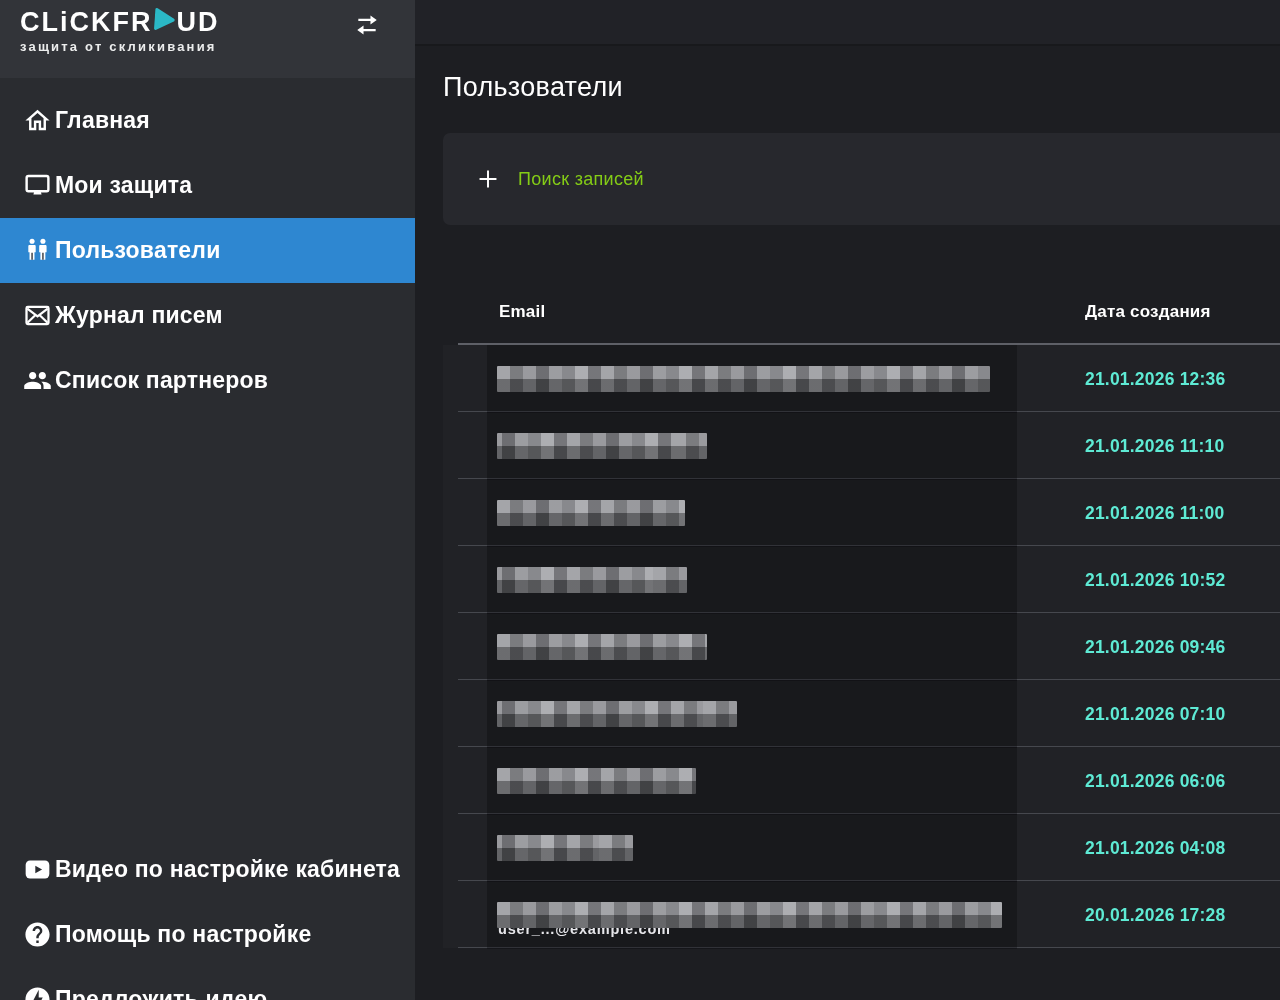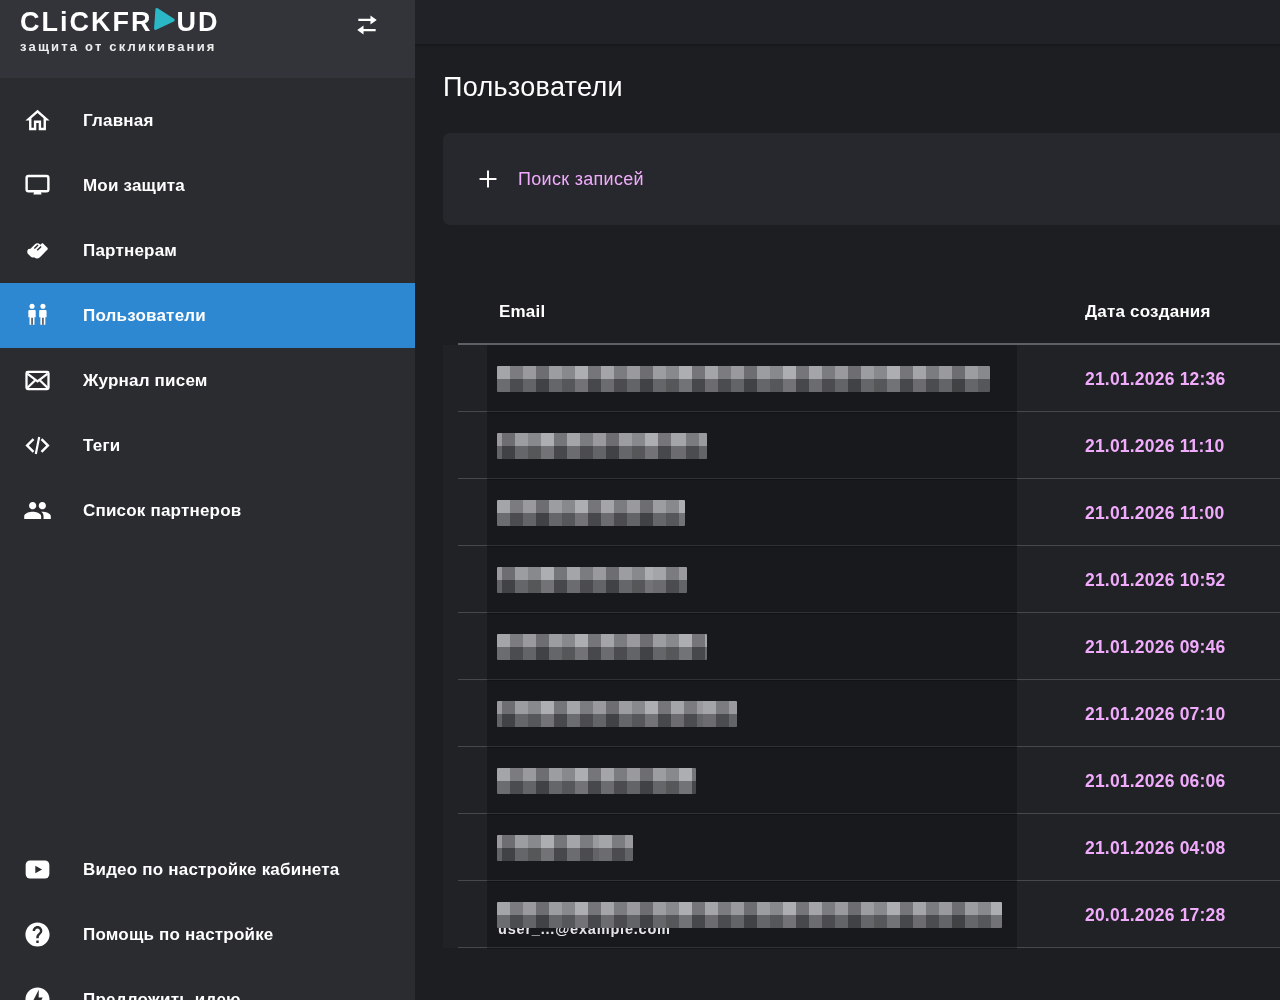--- a/index.html
+++ b/index.html
@@ -36,39 +36,39 @@
   .nav { padding-top:10px; }
   .nav-item {
     height:65px; display:flex; align-items:center; cursor:pointer;
   }
   .nav-item.active { background:#2e87d1; }
   .nav-item .ic {
     width:32px; margin-left:21px; display:flex; justify-content:center; align-items:center;
     flex:0 0 32px;
   }
   .nav-item .lbl {
-    margin-left:30px; font-size:17px; font-weight:700; color:#fff; letter-spacing:0.2px;
+    margin-left:2px; font-size:23px; font-weight:700; color:#fff; letter-spacing:0.2px;
     white-space:nowrap;
   }
   .footer-nav { position:absolute; top:837px; left:0; right:0; }
 
   
   .main { position:absolute; left:415px; top:0; right:0; height:1000px; background:#1d1e22; }
   .topbar { height:46px; background:#212227; border-bottom:2px solid #18191c; }
   .page-title {
     position:absolute; left:28px; top:72px;
     font-size:27px; font-weight:400; color:#fff; letter-spacing:0.3px;
   }
   .search-panel {
     position:absolute; left:28px; right:0; top:133px; height:92px;
     background:#27282d; border-radius:7px 0 0 7px;
     display:flex; align-items:center; cursor:pointer;
   }
   .search-plus { margin-left:32px; display:flex; align-items:center; }
-  .search-label { margin-left:17px; font-size:18px; font-weight:400; color:#f0abfc; letter-spacing:0.3px; }
+  .search-label { margin-left:17px; font-size:18px; font-weight:400; color:#84cc16; letter-spacing:0.3px; }
 
   
   .table { position:absolute; left:28px; right:0; top:281px; bottom:0; overflow:hidden; }
   .thead { height:64px; position:relative; }
   .th { position:absolute; top:21px; font-size:17px; font-weight:700; color:#fff; letter-spacing:0.2px; }
   .th-email { left:56px; }
   .th-date  { left:642px; }
   .thead-line { position:absolute; left:15px; right:0; bottom:0; height:2px; background:#5e6067; }
 
   .trow { height:67px; position:relative; background:#212226; }
@@ -89,21 +89,21 @@
         #919296 52px 65px, #7b7c80 65px 78px, #a4a5a9 78px 91px, #66676b 91px 104px);
     border-radius:1px;
   }
   .trow:nth-child(even) .censor-bar { background-position:0 0, -34px 0; }
   .partial-email {
     position:absolute; left:11px; top:40px; z-index:2;
     font-size:14.5px; font-weight:700; color:#e6e6ea; letter-spacing:0.8px; white-space:nowrap;
   }
   .cell-date {
     position:absolute; left:642px; top:50%; transform:translateY(-50%);
-    font-size:17.5px; font-weight:700; color:#f0abfc; letter-spacing:0.2px; white-space:nowrap;
+    font-size:17.5px; font-weight:700; color:#5eead4; letter-spacing:0.2px; white-space:nowrap;
   }
 </style>
 </head>
 <body>
 
 <div class="sidebar">
   <div class="sidebar-head">
     <div class="logo">
       <div class="logo-line1">
         <span>CLiCKFR</span>
@@ -134,29 +134,20 @@
   </div>
       <div class="nav-item">
     <span class="ic">
           <svg width="29" height="29" viewBox="0 0 24 24">
             <rect x="3" y="4.2" width="18" height="12.6" rx="1.5" fill="none" stroke="#fff" stroke-width="2"></rect>
             <path d="M9.4 16.8h5.2l.8 2.6H8.6z" fill="#fff"></path>
           </svg>
         </span>
     <span class="lbl">Мои защита</span>
   </div>
-      <div class="nav-item">
-    <span class="ic">
-          <svg width="29" height="29" viewBox="0 0 24 24">
-            <path fill="#fff" d="M6.2 10.5 9.9 6.8c.5-.5 1.3-.8 2-.8.8 0 1.5.3 2 .8l.5.5.9-.9c.4-.4 1.1-.4 1.5 0l3.4 3.4c.4.4.4 1.1 0 1.5l-1.6 1.6-2.1 2.1-2.7 2.7c-1.2 1.2-3.1 1.2-4.3 0l-.2-.2c-1 .5-2.2.3-3-.5l-1.9-1.9c-1.2-1.2-1.2-3.1 0-4.3z"></path>
-            <path d="M12.4 7.4 9.4 10.4 M15 8.6l-3.2 3.2" stroke="#2a2c30" stroke-width="1.2" fill="none"></path>
-          </svg>
-        </span>
-    <span class="lbl">Партнерам</span>
-  </div>
       <div class="nav-item active">
     <span class="ic">
           <svg width="29" height="29" viewBox="0 0 24 24">
             <g fill="#fff">
               <circle cx="7.5" cy="4.4" r="2.1"></circle>
               <path d="M5.4 7.5h4.2c.5 0 .9.4.9.9v5.1h-1v6.1H5.4v-6.1h-1V8.4c0-.5.4-.9 1-.9z"></path>
               <circle cx="16.5" cy="4.4" r="2.1"></circle>
               <path d="M14.4 7.5h4.2c.5 0 .9.4.9.9v5.1h-1v6.1h-4.1v-6.1h-1V8.4c0-.5.4-.9 1-.9z"></path>
             </g>
             <path d="M7.5 13.8v5.8 M16.5 13.8v5.8" stroke="#2a2c30" stroke-width="1.1"></path>
@@ -171,29 +162,20 @@
               <rect x="2.9" y="4.9" width="18.2" height="14.2" rx="1.1"></rect>
               <path d="M3.6 6.3 12 12.7 20.4 6.3 M3.7 18 9.9 12 M20.3 18 14.1 12"></path>
             </g>
           </svg>
         </span>
     <span class="lbl">Журнал писем</span>
   </div>
       <div class="nav-item">
     <span class="ic">
           <svg width="29" height="29" viewBox="0 0 24 24">
-            <path fill="#fff" d="M9.4 16.6 4.8 12l4.6-4.6L8 6l-6 6 6 6zM14.6 16.6l4.6-4.6-4.6-4.6L16 6l6 6-6 6z"></path>
-            <path stroke="#fff" stroke-width="1.8" d="M13.4 5 10.6 19"></path>
-          </svg>
-        </span>
-    <span class="lbl">Теги</span>
-  </div>
-      <div class="nav-item">
-    <span class="ic">
-          <svg width="29" height="29" viewBox="0 0 24 24">
             <path fill="#fff" d="M16 11c1.66 0 2.99-1.34 2.99-3S17.66 5 16 5c-1.66 0-3 1.34-3 3s1.34 3 3 3zm-8 0c1.66 0 2.99-1.34 2.99-3S9.66 5 8 5C6.34 5 5 6.34 5 8s1.34 3 3 3zm0 2c-2.33 0-7 1.17-7 3.5V19h14v-2.5c0-2.33-4.67-3.5-7-3.5zm8 0c-.29 0-.62.02-.97.05 1.16.84 1.97 1.97 1.97 3.45V19h6v-2.5c0-2.33-4.67-3.5-7-3.5z"></path>
           </svg>
         </span>
     <span class="lbl">Список партнеров</span>
   </div>
     </div>
   <div class="footer-nav" id="footer-nav">
       <div class="nav-item">
     <span class="ic">
           <svg width="29" height="29" viewBox="0 0 24 24">

